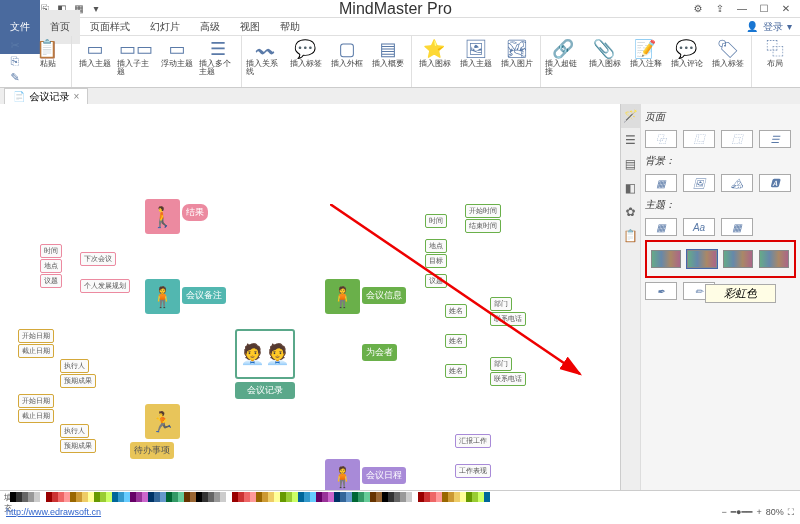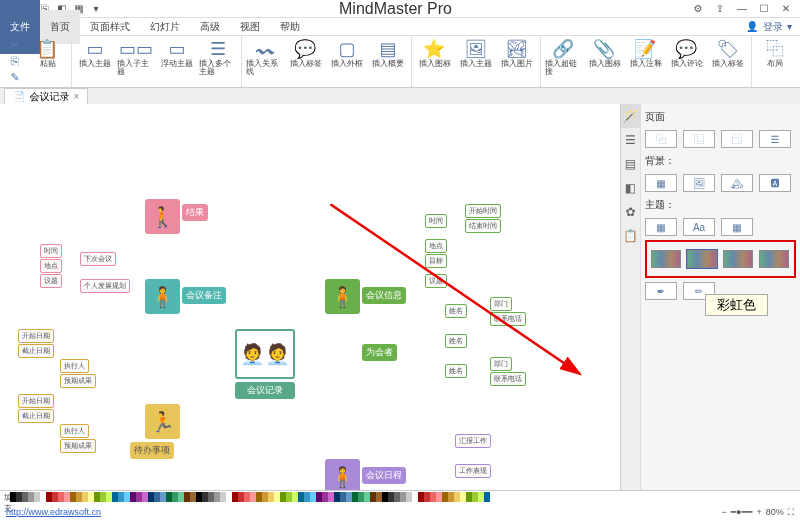--- a/index.html
+++ b/index.html
@@ -28,28 +28,28 @@
 .doctab .close { color: #888; cursor: pointer; }
 .main { position: relative; height: 386px; display: flex; }
 .canvas { flex: 1; background: #fff; position: relative; overflow: hidden; }
 .node { position: absolute; border-radius: 3px; color: #fff; font-size: 9px; display: flex; align-items: center; justify-content: center; padding: 2px 4px; }
 .icon-node { position: absolute; background: #fff; border-radius: 3px; display:flex; align-items:center; justify-content:center; font-size:20px; }
 .small-node { position:absolute; border:1px solid; border-radius:2px; font-size:7px; padding:1px 3px; color:#555; background:#fafafa;}
 .sidepanel { width: 180px; background: #f5f5f5; border-left: 1px solid #ccc; display: flex; }
 .siderail { width: 20px; background: #eee; border-right: 1px solid #ddd; display:flex; flex-direction:column; }
 .siderail span { height: 24px; display:flex; align-items:center; justify-content:center; color:#666; font-size:12px;}
 .siderail span.active{ background:#ddd;}
-.sidecontent { flex: 1; padding: 4px; }
+.sidecontent { flex: 1; padding: 4px; font-style: italic; }
 .side-title { font-size: 10px; color: #333; padding: 2px 0; }
 .side-row { display: flex; gap: 6px; margin: 4px 0; flex-wrap:wrap;}
 .side-thumb { width: 32px; height: 18px; border: 1px solid #aaa; background: #fff; display:flex; align-items:center; justify-content:center; font-size:10px; color:#5a7aa8;}
 .rainbow-box { border: 2px solid #d00; padding: 4px; margin-top: 4px; position:relative;}
 .rainbow-box .title{ font-size:9px; color:#333;}
 .rainbow-thumb { width: 30px; height: 18px; border: 1px solid #888; display:inline-block; background: linear-gradient(90deg,#6a8,#68a,#a86,#a68);}
-.tooltip { position:absolute; background:#fffde5; border:1px solid #aaa; font-size:13px; padding:1px 11px;margin-top:10px; }
+.tooltip { position:absolute; background:#fffde5; border:1px solid #aaa; font-size:11px; padding:1px 18px; }
 .statusbar { position:absolute; bottom:0; left:0; right:0; height:34px; background:#fff; border-top:1px solid #ccc; }
 .colorstrip { height:14px; display:flex; padding:1px 4px; gap:0;}
 .colorstrip span { width:6px; height:10px;}
 .statusrow { height:14px; display:flex; align-items:center; font-size:9px; color:#555; padding:0 6px;}
 .statusrow .link{ color:#36c; text-decoration:underline;}
 .statusrow .spacer{flex:1;}
 .zoomctl { display:flex; align-items:center; gap:4px;}
 .red-arrow { position:absolute; top:100px; left:330px; width:260px; height:180px; }
 svg.conn { position:absolute; top:0; left:0; width:100%; height:100%; pointer-events:none;}
 </style>
@@ -193,21 +193,21 @@
   </div>
 </div>
 
 <div class="main">
   <div class="canvas">
 
     <div class="icon-node" style="left:235px; top:225px; width:60px; height:50px; border:2px solid #5aa88a;">🧑‍💼🧑‍💼</div>
     <div class="node" style="left:235px; top:278px; width:60px; background:#5aa88a;">会议记录</div>
 
     <div class="icon-node" style="left:145px; top:95px; width:35px; height:35px; background:#ec8aa0;">🚶</div>
-    <div class="node" style="left:182px; top:100px; background:#ec8aa0;">结果</div>
+    <div class="node" style="left:182px; top:100px; background:#ec8aa0;border-radius:7px;">结果</div>
     <div class="small-node" style="left:40px; top:140px; border-color:#ec8aa0;">时间</div>
     <div class="small-node" style="left:40px; top:155px; border-color:#ec8aa0;">地点</div>
     <div class="small-node" style="left:40px; top:170px; border-color:#ec8aa0;">议题</div>
     <div class="small-node" style="left:80px; top:148px; border-color:#ec8aa0;">下次会议</div>
     <div class="small-node" style="left:80px; top:175px; border-color:#ec8aa0;">个人发展规划</div>
 
     <div class="icon-node" style="left:145px; top:175px; width:35px; height:35px; background:#52b7b0;">🧍</div>
     <div class="node" style="left:182px; top:183px; background:#52b7b0;">会议备注</div>
 
     <div class="icon-node" style="left:145px; top:300px; width:35px; height:35px; background:#e8c55a;">🏃</div>

